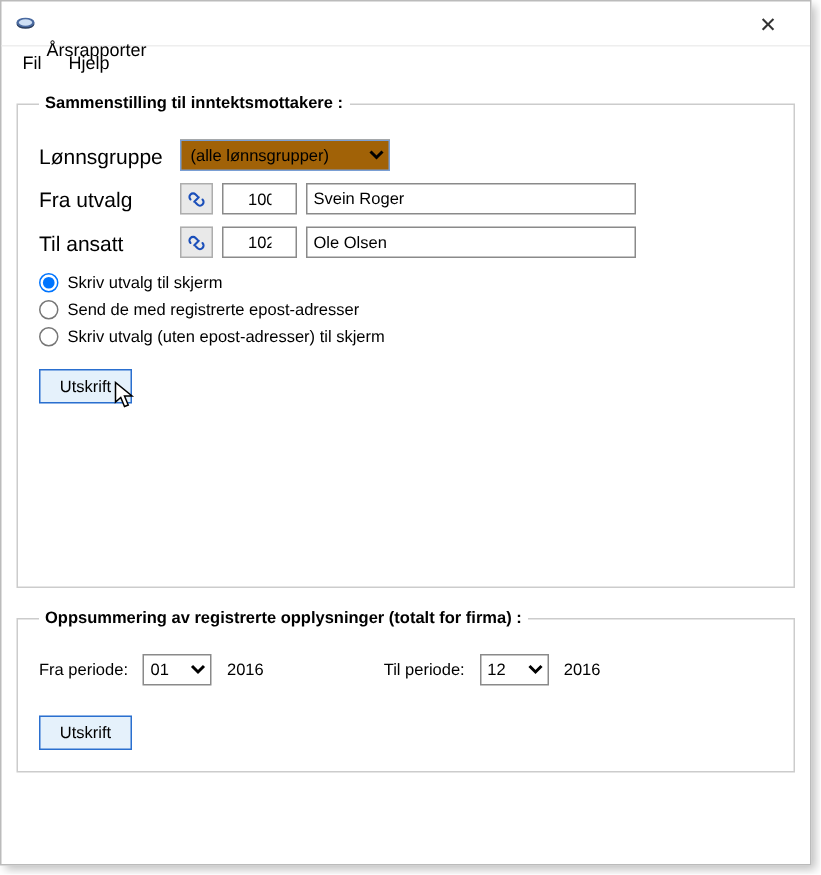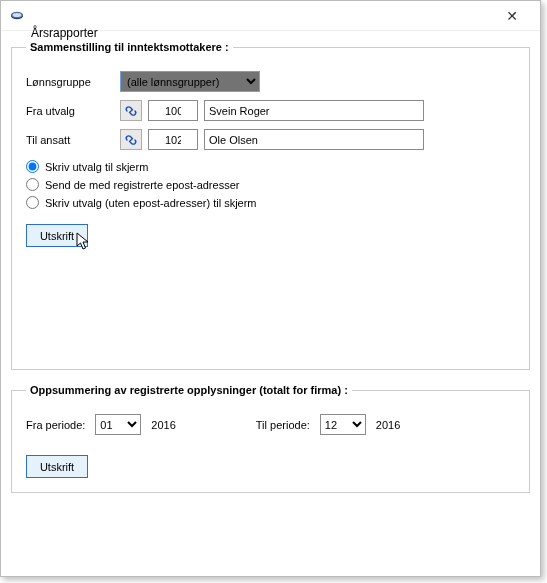--- a/index.html
+++ b/index.html
@@ -74,29 +74,29 @@
     padding: 0 4px;
   }
   .row {
     display: flex;
     align-items: center;
     margin: 8px 0;
     gap: 6px;
   }
   .row .lbl {
     width: 88px;
-    font-size: 11px;
+    font-size: 14px;
     color: #000;
   }
   select.combo {
     height: 21px;
     border: 1px solid #7a9fd4;
     font-size: 11px;
     padding: 0 2px;
-    background: #737373;
+    background: #a16207;
   }
   .lookup-btn {
     width: 22px;
     height: 21px;
     border: 1px solid #adadad;
     background: #e9e9e9;
     display: flex;
     align-items: center;
     justify-content: center;
   }
@@ -195,20 +195,24 @@
       <svg width="16" height="16" viewBox="0 0 16 16">
         <ellipse cx="8" cy="8" rx="6" ry="3.2" fill="#2a3d5c"></ellipse>
         <ellipse cx="8" cy="7" rx="6" ry="3.2" fill="#4a6aa0"></ellipse>
         <ellipse cx="8" cy="7" rx="4.4" ry="2.1" fill="#cfe0f5"></ellipse>
       </svg>
     </span>
     <span class="title">Årsrapporter</span>
     <span class="close">✕</span>
   </div>
 
+  <div class="menubar">
+    <span class="menu-item">Fil</span>
+    <span class="menu-item">Hjelp</span>
+  </div>
 
   <div class="client">
 
     <fieldset class="group">
       <legend>Sammenstilling til inntektsmottakere :</legend>
 
       <div class="row">
         <span class="lbl">Lønnsgruppe</span>
         <select class="combo" style="width:140px">
           <option>(alle lønnsgrupper)</option>

